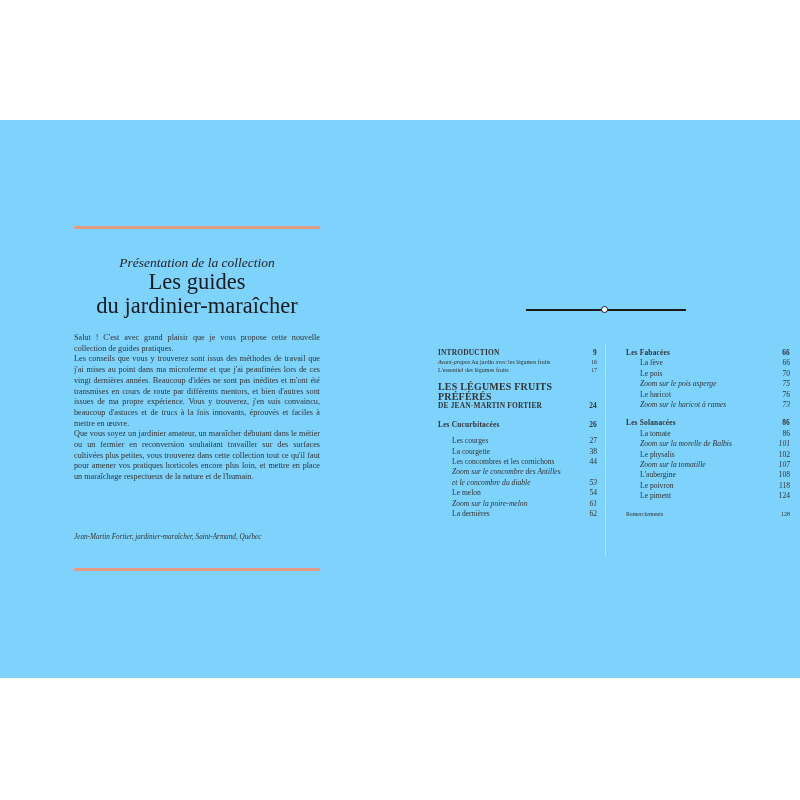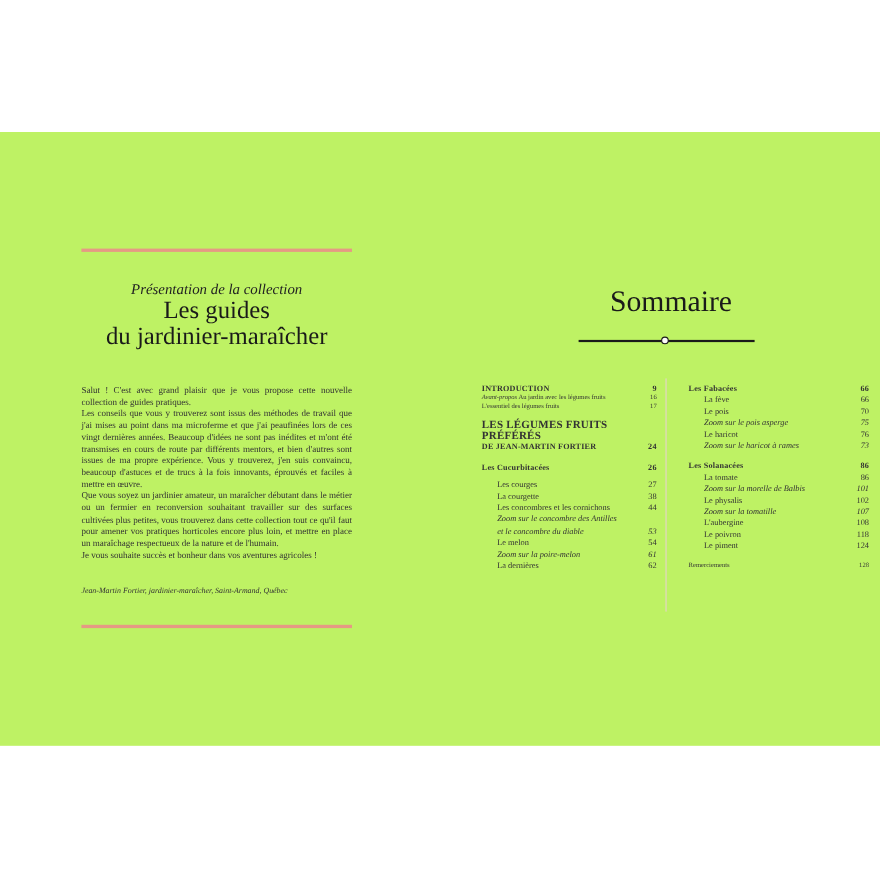--- a/index.html
+++ b/index.html
@@ -1,32 +1,32 @@
 <!DOCTYPE html>
 <html><head>
 <meta charset="utf-8">
 <style>
   html, body { margin:0; padding:0; }
   body { width:800px; height:800px; background:#ffffff; position:relative; overflow:hidden;
          font-family:"DejaVu Serif", serif; color:#2a2a2a; }
-  .spread { position:absolute; left:0; top:120px; width:800px; height:558px; background:#bef264; }
+  .spread { position:absolute; left:0; top:120px; width:800px; height:558px; background:#7dd3fc; }
   .page { position:absolute; top:0; height:558px; }
   .left { left:0; width:400px; }
   .right { left:400px; width:400px; }
 
   .rule-salmon { position:absolute; left:74px; width:246px; height:3px; background:#e59a84; }
   .rule-top { top:106px; }
   .rule-bottom { top:448px; }
 
   .kicker { position:absolute; left:74px; width:246px; top:135px; text-align:center;
             font-family:"Liberation Serif", serif; font-style:italic; font-size:13.5px; color:#222; }
   .title { position:absolute; left:60px; width:274px; top:150px; text-align:center;
            font-family:"Liberation Serif", serif; font-size:22.5px; line-height:24px; color:#1a1a1a; }
 
-  .intro { position:absolute; left:74px; width:246px; top:230px;
+  .intro { position:absolute; left:74px; width:246px; top:213px;
            font-family:"Liberation Serif", serif; font-size:8.2px; line-height:10.7px; color:#333;
            text-align:justify; }
   .intro p { margin:0; }
   .sign { position:absolute; left:74px; width:246px; top:413px;
           font-family:"Liberation Serif", serif; font-style:italic; font-size:7.2px; color:#333; }
 
   .som-title { position:absolute; left:125px; width:170px; top:139px; text-align:center;
                font-family:"Liberation Serif", serif; font-size:27px; color:#1a1a1a; }
   .som-rule { position:absolute; left:126px; top:189px; width:160px; height:2px; background:#1a1a1a; }
   .som-dot { position:absolute; left:201px; top:186px; width:5px; height:5px; border:1.2px solid #1a1a1a;
@@ -56,28 +56,26 @@
     <div class="rule-salmon rule-top"></div>
     <div class="kicker">Présentation de la collection</div>
     <div class="title">
       <div>Les guides</div>
       <div>du jardinier-maraîcher</div>
     </div>
     <div class="intro">
       <p>Salut ! C'est avec grand plaisir que je vous propose cette nouvelle collection de guides pratiques.</p>
       <p>Les conseils que vous y trouverez sont issus des méthodes de travail que j'ai mises au point dans ma microferme et que j'ai peaufinées lors de ces vingt dernières années. Beaucoup d'idées ne sont pas inédites et m'ont été transmises en cours de route par différents mentors, et bien d'autres sont issues de ma propre expérience. Vous y trouverez, j'en suis convaincu, beaucoup d'astuces et de trucs à la fois innovants, éprouvés et faciles à mettre en œuvre.</p>
       <p>Que vous soyez un jardinier amateur, un maraîcher débutant dans le métier ou un fermier en reconversion souhaitant travailler sur des surfaces cultivées plus petites, vous trouverez dans cette collection tout ce qu'il faut pour amener vos pratiques horticoles encore plus loin, et mettre en place un maraîchage respectueux de la nature et de l'humain.</p>
-      <p>Je vous souhaite succès et bonheur dans vos aventures agricoles !</p>
     </div>
     <div class="sign">Jean-Martin Fortier, jardinier-maraîcher, Saint-Armand, Québec</div>
     <div class="rule-salmon rule-bottom"></div>
   </div>
 
   <div class="page right">
-    <div class="som-title">Sommaire</div>
     <div class="som-rule"></div>
     <div class="som-dot"></div>
 
     <div class="toc toc-left">
       <div class="row head">
         <span class="lbl">INTRODUCTION</span>
         <span class="pg">9</span>
       </div>
       <div class="row small">
         <span class="lbl"><i>Avant-propos</i><span> Au jardin avec les légumes fruits</span></span>

